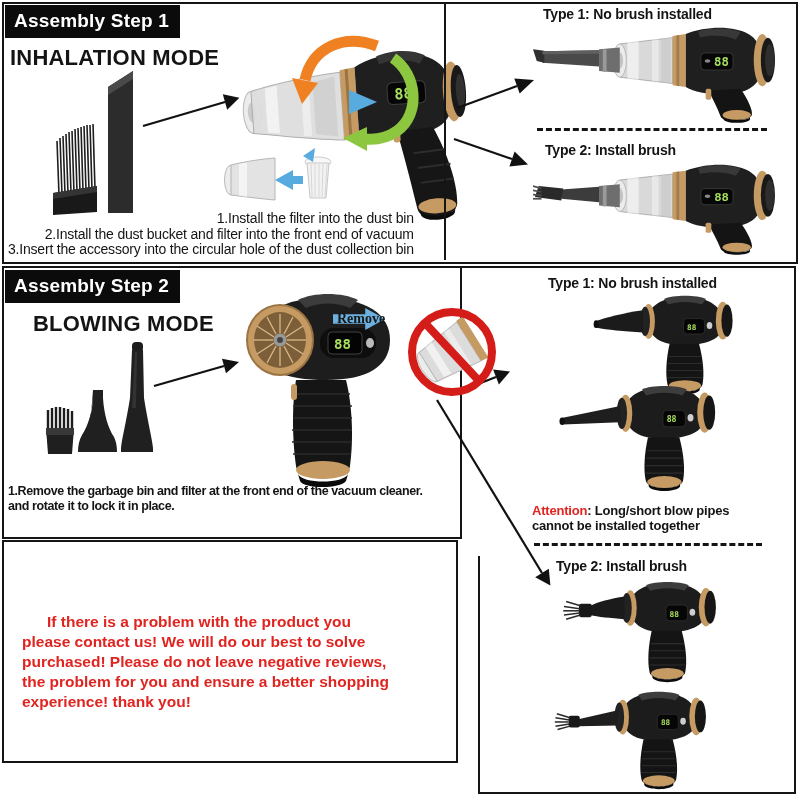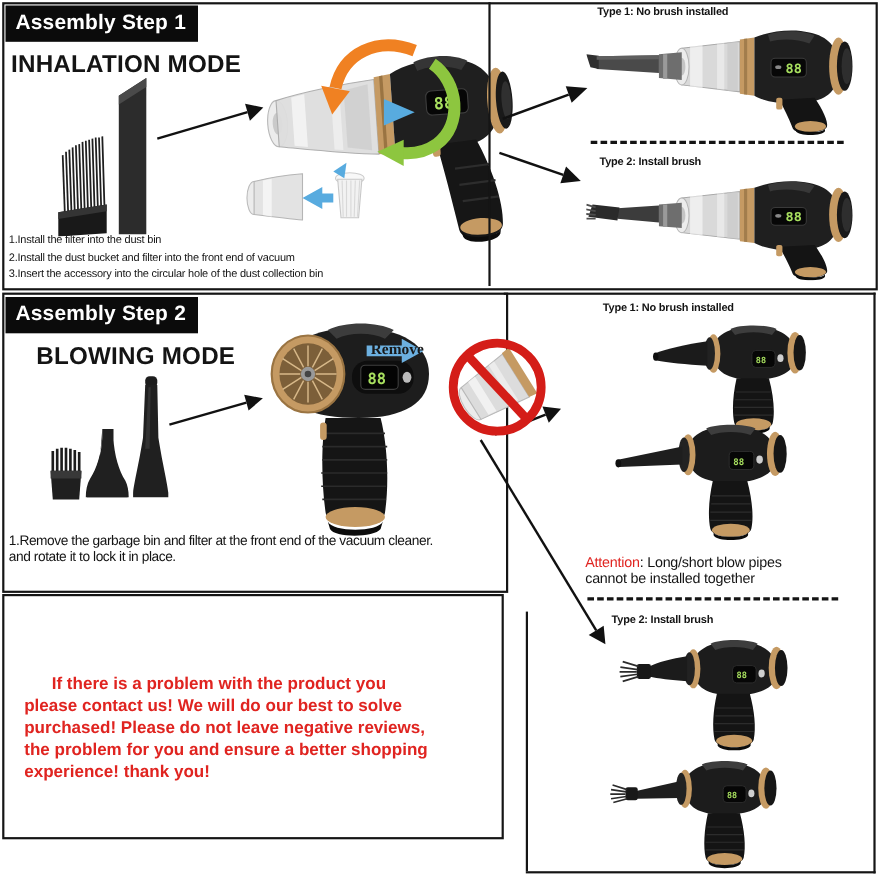--- a/index.html
+++ b/index.html
@@ -5,25 +5,25 @@
   html,body{margin:0;padding:0;background:#fff;}
   #canvas{position:relative;width:800px;height:800px;background:#fff;overflow:hidden;
           font-family:"Liberation Sans",sans-serif;color:var(--text,#141414);}
   .abs{position:absolute;}
   .box{position:absolute;border:2px solid #151515;}
   .vline{position:absolute;width:2px;background:#151515;}
   .hline{position:absolute;height:2px;background:#151515;}
   .badge{position:absolute;background:#0b0b0b;color:#ffffff;font-weight:bold;
          font-size:19px;padding:5px 11px 6px 9px;letter-spacing:.2px;z-index:4;}
   .mode{position:absolute;font-weight:bold;font-size:22px;letter-spacing:.2px;white-space:nowrap;}
-  .type-label{position:absolute;font-weight:bold;font-size:10px;letter-spacing:-0.2px;white-space:nowrap;}
-  .instr{position:absolute;font-size:10px;line-height:15.5px;letter-spacing:-0.2px;white-space:nowrap;z-index:5;}
-  .instr2{position:absolute;font-size:12.5px;line-height:14.5px;letter-spacing:-0.4px;white-space:nowrap;z-index:5;}
+  .type-label{position:absolute;font-weight:bold;font-size:14px;letter-spacing:-0.2px;white-space:nowrap;}
+  .instr{position:absolute;font-size:14px;line-height:15.5px;letter-spacing:-0.2px;white-space:nowrap;z-index:5;text-align:right;}
+  .instr2{position:absolute;font-size:12.5px;line-height:14.5px;letter-spacing:-0.4px;white-space:nowrap;z-index:5;font-weight:bold;}
   .dashed{position:absolute;border-top:3.5px dashed #141414;}
-  .attention{position:absolute;font-size:13px;font-weight:normal;line-height:15px;letter-spacing:-0.2px;white-space:nowrap;}
+  .attention{position:absolute;font-size:13px;font-weight:bold;line-height:15px;letter-spacing:-0.2px;white-space:nowrap;}
   .attention .red{color:var(--red,#e02420);}
   .notice-box{position:absolute;left:2px;top:540px;width:452px;height:219px;border:2px solid #151515;}
   .notice-text{position:absolute;left:22px;top:612px;font-size:15.5px;font-weight:bold;
                line-height:20px;color:var(--red,#e02420);white-space:nowrap;z-index:5;}
   .notice-text div:first-child{padding-left:25px;}
   .remove-arrow{position:absolute;left:333px;top:308px;width:52px;height:22px;background:#6cb0e0;
                 clip-path:polygon(0 28%,62% 28%,62% 0,100% 50%,62% 100%,62% 72%,0 72%);z-index:3;}
   .remove-label{position:absolute;left:337px;top:311px;font-size:14px;font-weight:bold;color:#181818;z-index:4;font-family:Liberation Serif, serif;}
   svg{display:block;}
   .arrow-line{stroke:#111;stroke-width:2.2px;}

